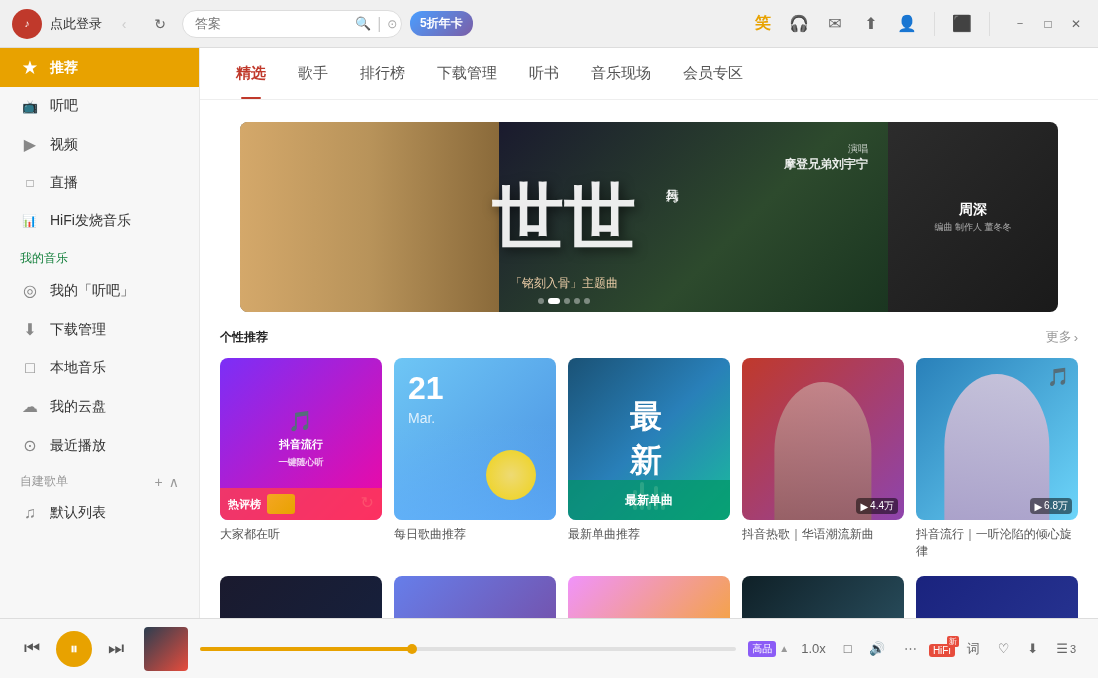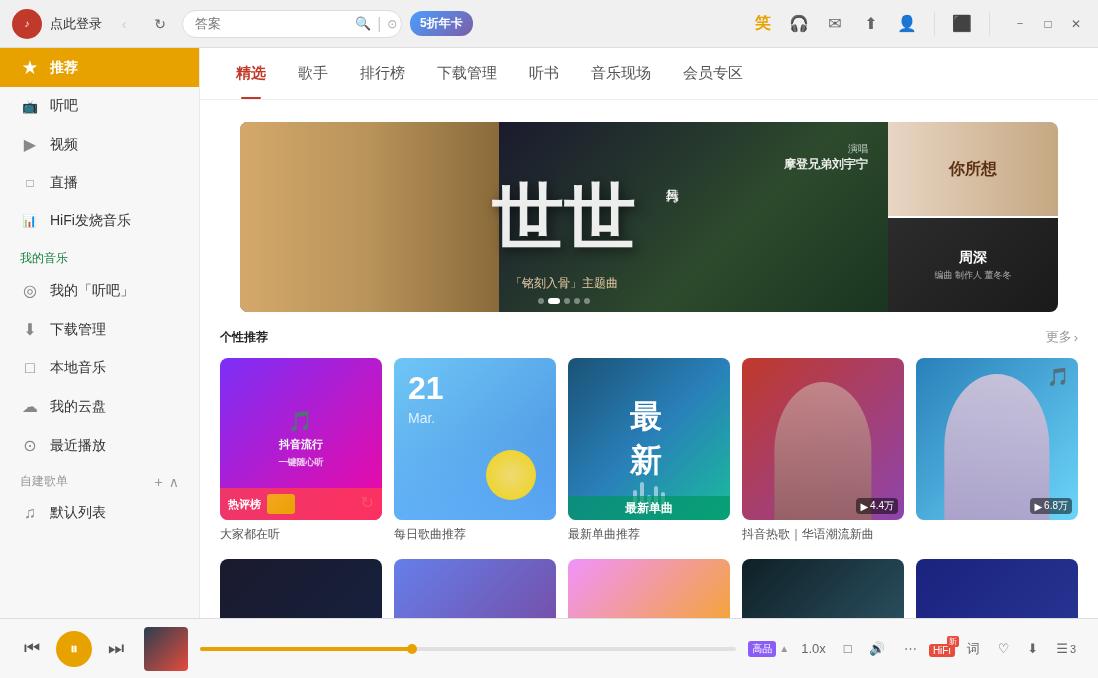--- a/index.html
+++ b/index.html
@@ -466,23 +466,20 @@
             </div>
             <div class="banner-dots">
               <div class="banner-dot"></div>
               <div class="banner-dot active"></div>
               <div class="banner-dot"></div>
               <div class="banner-dot"></div>
               <div class="banner-dot"></div>
             </div>
           </div>
           <div class="banner-side">
-            <div class="banner-side-item" style="background:linear-gradient(to right, #e8d5c4, #c5a882);">
-              <div class="banner-side-text" style="color:#5a3010;font-size:16px;font-weight:bold;">你所想</div>
-            </div>
             <div class="banner-side-item" style="background:linear-gradient(135deg, #2c2c2c, #1a1a1a);">
               <div style="position:absolute;inset:0;display:flex;flex-direction:column;align-items:center;justify-content:center;gap:2px;">
                 <div style="font-size:14px;color:white;font-weight:bold;">周深</div>
                 <div style="font-size:9px;color:rgba(255,255,255,0.6);">编曲 制作人 董冬冬</div>
               </div>
             </div>
           </div>
         </div>
       </div>
 
@@ -532,21 +529,21 @@
                 <div style="position:absolute;top:50%;left:50%;transform:translate(-50%,-50%);font-size:32px;font-weight:900;color:white;letter-spacing:6px;">最<br>新</div>
 
                 <div style="position:absolute;bottom:10px;left:0;right:0;display:flex;justify-content:center;gap:3px;align-items:flex-end;height:30px;">
                   <div style="width:4px;height:20px;background:rgba(255,255,255,0.5);border-radius:2px;"></div>
                   <div style="width:4px;height:28px;background:rgba(255,255,255,0.5);border-radius:2px;"></div>
                   <div style="width:4px;height:15px;background:rgba(255,255,255,0.5);border-radius:2px;"></div>
                   <div style="width:4px;height:24px;background:rgba(255,255,255,0.5);border-radius:2px;"></div>
                   <div style="width:4px;height:18px;background:rgba(255,255,255,0.5);border-radius:2px;"></div>
                 </div>
 
-                <div style="position:absolute;bottom:0;left:0;right:0;height:24px;background:rgba(0,150,100,0.7);display:flex;align-items:center;justify-content:center;text-align:right;">
+                <div style="position:absolute;bottom:0;left:0;right:0;height:40px;background:rgba(0,150,100,0.7);display:flex;align-items:center;justify-content:center;text-align:right;">
                   <span style="font-size:12px;color:white;font-weight:bold;">最新单曲</span>
                 </div>
               </div>
             </div>
             <div class="card-label">最新单曲推荐</div>
           </div>
 
           <div class="card">
             <div class="card-thumb">
               <div class="card-thumb-img" style="background:linear-gradient(135deg,#c0392b 0%,#8e44ad 100%);">
@@ -566,20 +563,21 @@
               <div class="card-thumb-img" style="background:linear-gradient(135deg,#2980b9 0%,#6dd5fa 100%);">
                 <div style="position:absolute;bottom:0;left:50%;transform:translateX(-50%);width:65%;height:90%;background:linear-gradient(to bottom,rgba(220,200,220,0.85),rgba(180,160,200,0.9));border-radius:50% 50% 0 0;"></div>
 
                 <div style="position:absolute;top:8px;right:8px;font-size:18px;">🎵</div>
               </div>
               <div class="play-count">
                 <span>▶</span>
                 <span>6.8万</span>
               </div>
             </div>
+            <div class="card-label">抖音流行｜一听沦陷的倾心旋律</div>
           </div>
 
         </div>
       </div>
 
       <div style="padding: 16px 20px 16px; display:flex; gap:12px;">
         <div class="bottom-thumb bt1" style="background:linear-gradient(135deg,#1a1a2e,#16213e);"></div>
         <div class="bottom-thumb bt2" style="background:linear-gradient(135deg,#667eea,#764ba2);"></div>
         <div class="bottom-thumb bt3" style="background:linear-gradient(135deg,#f093fb,#f5a623);"></div>
         <div class="bottom-thumb" style="background:linear-gradient(135deg,#0f2027,#2c5364);flex:1;border-radius:8px;"></div>

